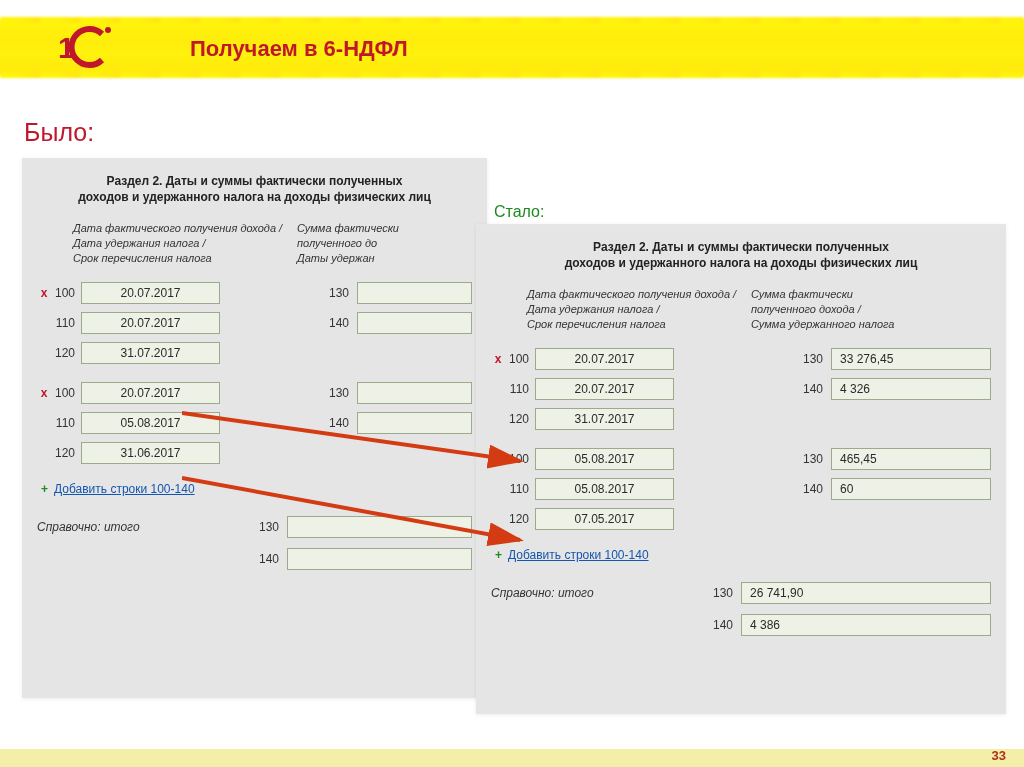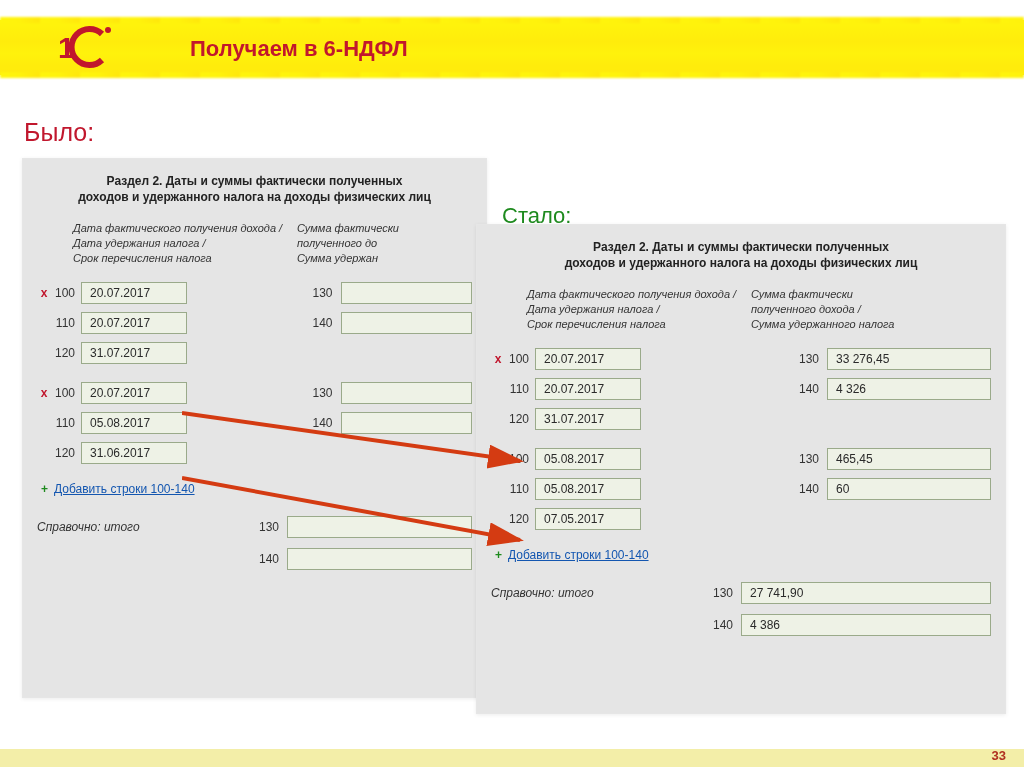--- a/index.html
+++ b/index.html
@@ -23,21 +23,21 @@
   .yellow-stripe::before { top: -3px; }
   .yellow-stripe::after  { bottom: -3px; }
   .logo { position: absolute; left: 58px; top: 14px; display:flex; align-items:center; }
   .logo-mark {
     width: 58px; height: 46px; position: relative;
   }
   .logo-mark svg { width: 100%; height: 100%; }
   .page-title { position: absolute; left: 190px; top: 26px; font-size: 22px; font-weight: 700; color: #c1172d; }
 
   .was-label { position: absolute; left: 18px; top: 118px; color: #c1172d; font-size: 25px; margin-left: 6px; }
-  .now-label { position: absolute; left: 494px; top: 203px; color: #1e8a1e; font-size: 22px; margin-left: 8px; }
+  .now-label { position: absolute; left: 494px; top: 203px; color: #1e8a1e; font-size: 16px; }
 
   .panel {
     position: absolute; background: #e5e5e5; border: 1px solid #e6e6e6;
     box-shadow: 0 1px 4px rgba(0,0,0,0.08);
     padding: 14px 14px 20px 14px;
   }
   .panel.was { left: 22px; top: 158px; width: 465px; height: 540px; }
   .panel.now { left: 476px; top: 224px; width: 530px; height: 490px; z-index: 2; }
 
   .section-title {
@@ -52,21 +52,21 @@
   .row { display: flex; align-items: center; height: 26px; margin-bottom: 4px; }
   .xmark { width: 14px; text-align: center; color: #c1172d; font-weight: 900; font-size: 12px; }
   .code  { width: 30px; color: #333; font-size: 12px; text-align: right; padding-right: 6px; }
   .cell  {
     border: 1px solid #9aaa8a;
     background: #eef2e6;
     height: 22px; line-height: 20px;
     padding: 0 8px; font-size: 12px;
     color: #2a2a2a; white-space: nowrap;
   }
-  .cell.date { width: 106px; }
+  .cell.date { width: 139px; text-align: center; }
   .code-r { width: 40px; color: #333; font-size: 12px; text-align: right; padding-right: 8px; }
   .cell.amount { flex: 1; min-width: 120px; }
   .spacer-a { flex: 1; }
   
   .panel.was .cell.amount { min-width: 60px; }
   .panel.was .row { }
   .panel.now .cell.amount { min-width: 160px; }
 
   .add-link { display:flex; align-items:center; gap:6px; margin: 16px 0 18px 4px; font-size: 12px; }
   .add-link .plus { color: #1e8a1e; font-weight: 900; }
@@ -108,21 +108,21 @@
   </div>
   <div class="col-headers">
     <div class="left">
       <span>Дата фактического получения дохода /</span><br>
       <span>Дата удержания налога /</span><br>
       <span>Срок перечисления налога</span>
     </div>
     <div class="right">
       <span>Сумма фактически</span><br>
       <span>полученного до</span><br>
-      <span>Сумма удержан</span>
+      <span>Даты удержан</span>
     </div>
   </div>
 
   <div id="was-blocks">
       <div class="block">
         <div class="row">
           <span class="xmark">x</span>
           <span class="code">100</span>
           <span class="cell date">20.07.2017</span>
           <span class="spacer-a"></span>
@@ -256,21 +256,21 @@
 
   <div class="add-link">
     <span class="plus">+</span>
     <a>Добавить строки 100-140</a>
   </div>
 
   <div class="totals">
     <div class="row">
       <span class="lbl">Справочно: итого</span>
       <span class="code-r">130</span>
-      <span class="cell amount">27 741,90</span>
+      <span class="cell amount">26 741,90</span>
     </div>
     <div class="row">
       <span class="lbl"></span>
       <span class="code-r">140</span>
       <span class="cell amount">4 386</span>
     </div>
   </div>
 </div>
 
 <svg class="arrow" style="left:182px; top:405px;" width="350" height="70">

